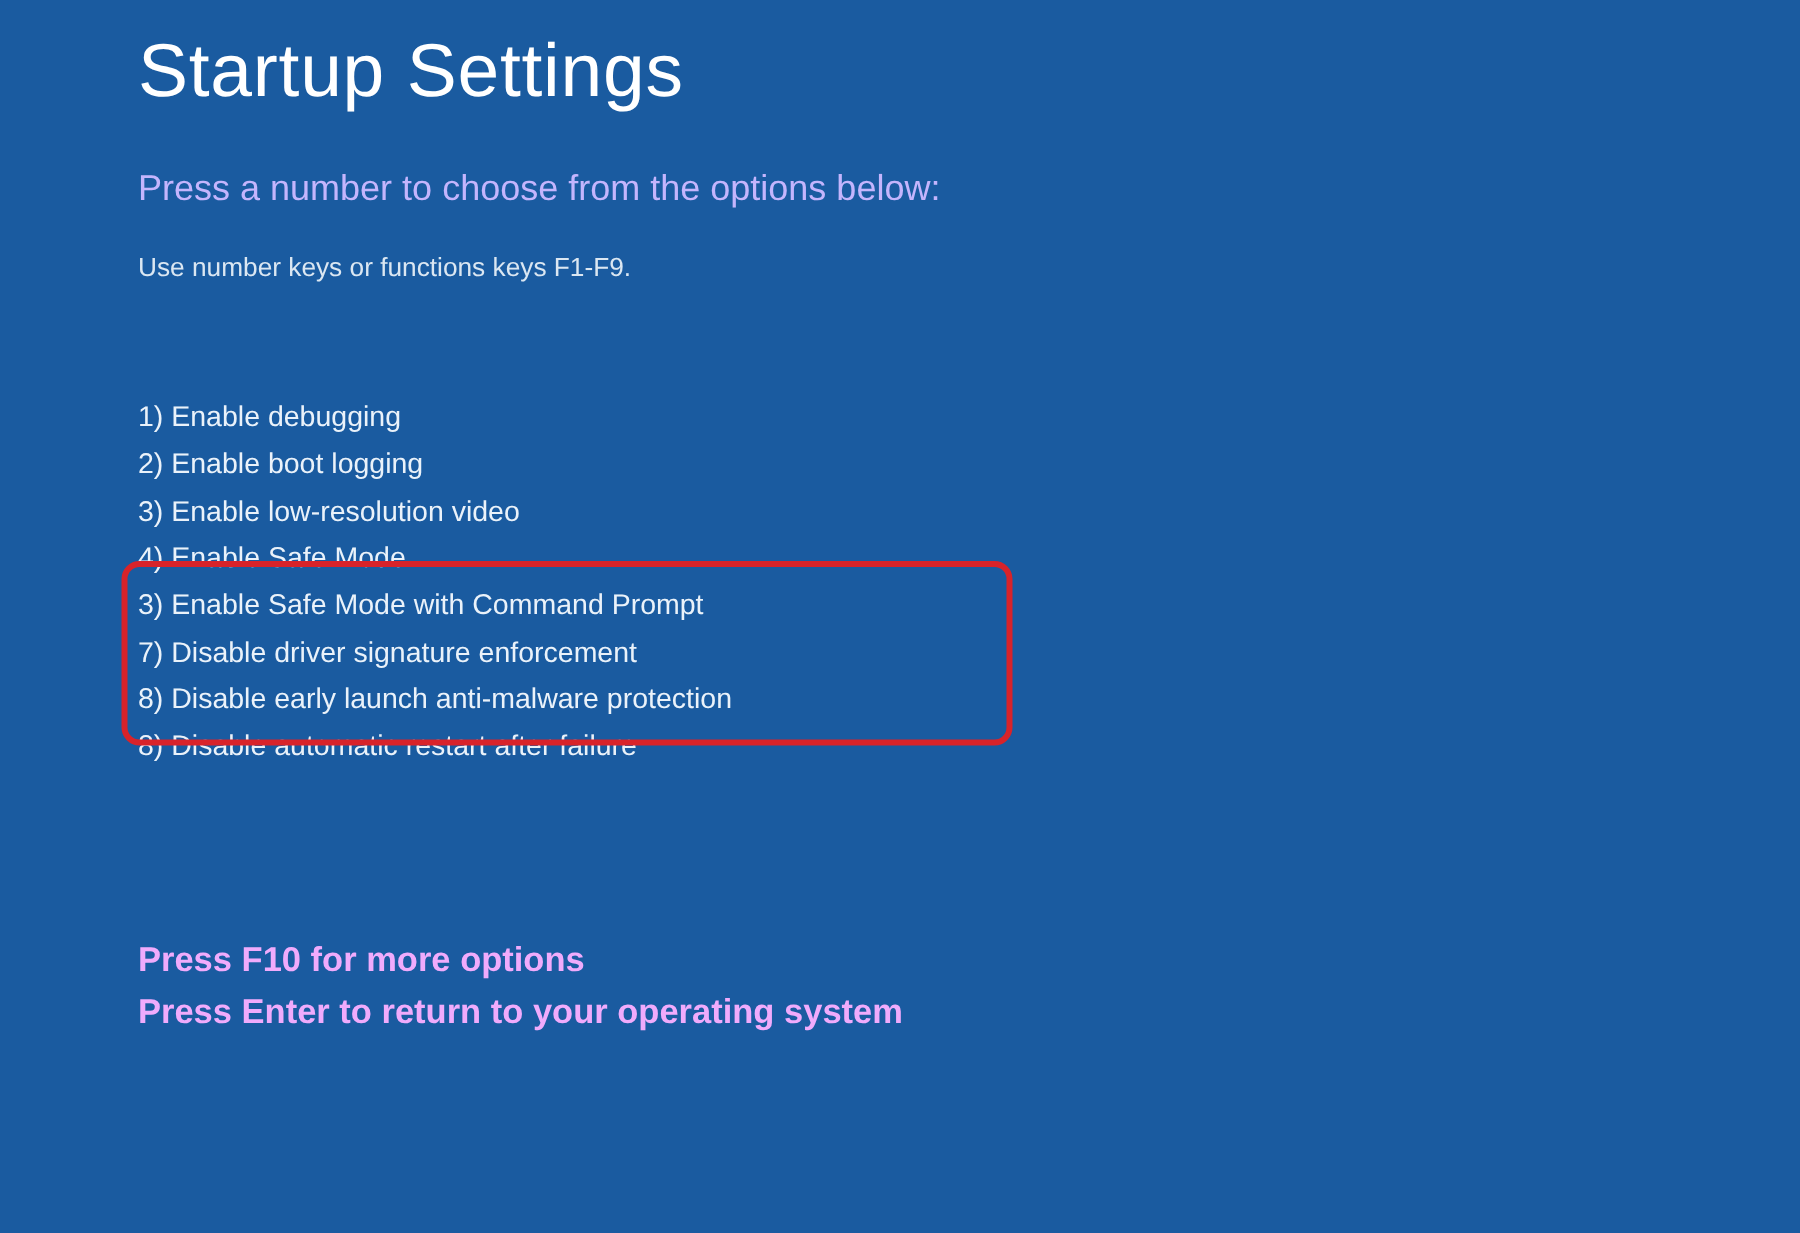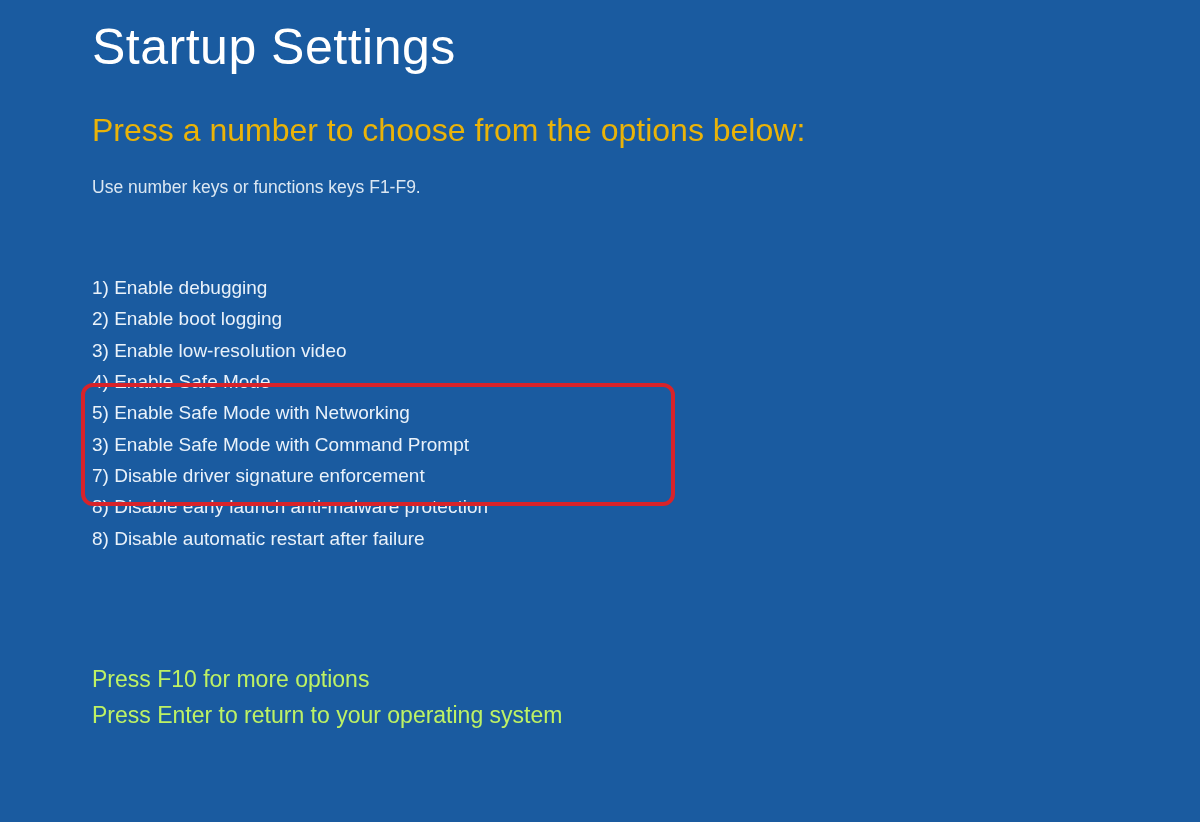--- a/index.html
+++ b/index.html
@@ -18,24 +18,24 @@
     .container {
       padding: 18px 0 0 92px;
     }
     .title {
       font-size: 50px;
       font-weight: 300;
       letter-spacing: 0.5px;
       margin-bottom: 36px;
     }
     .subtitle {
-      font-size: 32px;
+      font-size: 24px;
       font-weight: 300;
       margin-bottom: 28px;
-      color: #eab308;
+      color: #c4b5fd;
     }
     .hint {
       font-size: 17.5px;
       font-weight: 300;
       margin-bottom: 74px;
       color: #dbe7f2;
     }
     .options {
       margin-bottom: 108px;
       position: relative;
@@ -51,39 +51,38 @@
       border: 4px solid #d8232a;
       border-radius: 12px;
       left: -11px;
       top: 111px;
       width: 594px;
       height: 123px;
       pointer-events: none;
     }
     .footer-text {
       font-size: 23px;
-      font-weight: 400;
+      font-weight: 700;
       line-height: 1.55;
-      color: #bef264;
+      color: #f0abfc;
     }
   </style>
 </head>
 <body>
 
 <div class="container">
   <h1 class="title">Startup Settings</h1>
   <div class="subtitle">Press a number to choose from the options below:</div>
   <div class="hint">Use number keys or functions keys F1-F9.</div>
 
   <div class="options">
     <div class="option">1) Enable debugging</div>
     <div class="option">2) Enable boot logging</div>
     <div class="option">3) Enable low-resolution video</div>
     <div class="option">4) Enable Safe Mode</div>
-    <div class="option">5) Enable Safe Mode with Networking</div>
     <div class="option">3) Enable Safe Mode with Command Prompt</div>
     <div class="option">7) Disable driver signature enforcement</div>
     <div class="option">8) Disable early launch anti-malware protection</div>
     <div class="option">8) Disable automatic restart after failure</div>
     <div class="highlight-box"></div>
   </div>
 
   <div class="footer-text">Press F10 for more options</div>
   <div class="footer-text">Press Enter to return to your operating system</div>
 </div>

